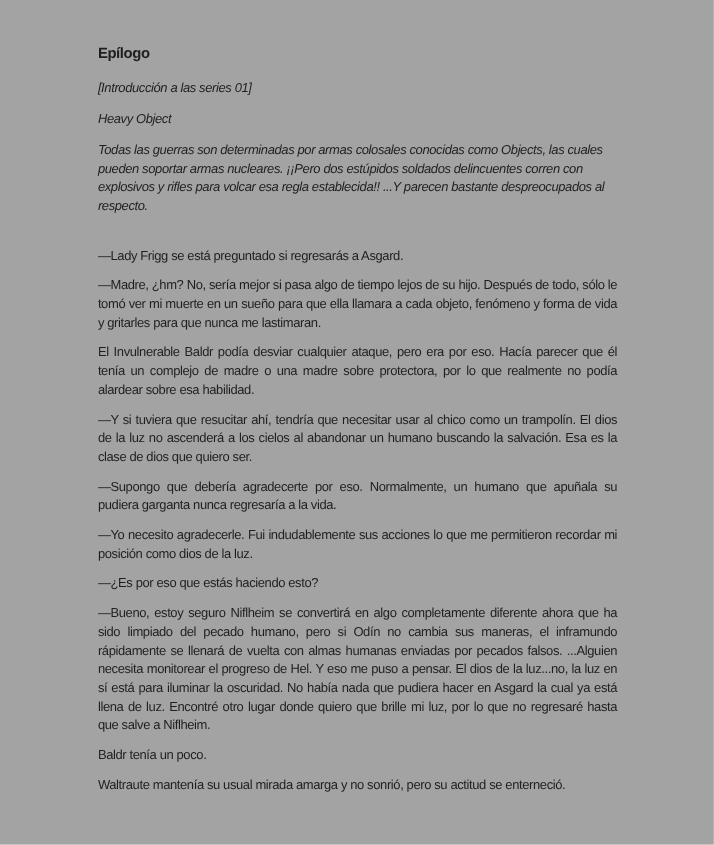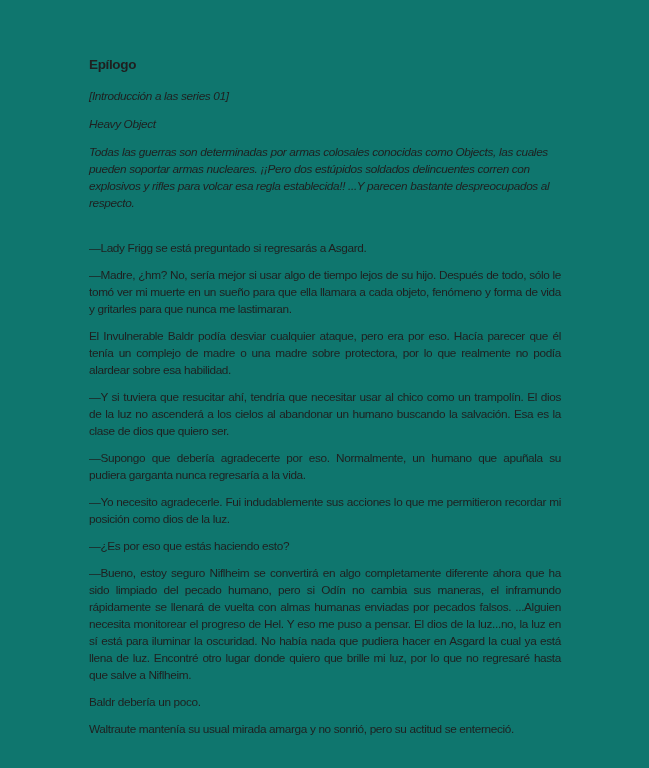--- a/index.html
+++ b/index.html
@@ -5,22 +5,22 @@
   html, body {
     margin: 0;
     padding: 0;
     background: #ffffff;
   }
   .page {
     position: relative;
     box-sizing: border-box;
     width: 649px;
     height: 768px;
-    background: #0f766e;
-    padding: 56px 88px 40px 89px;
+    background: #a3a3a3;
+    padding: 40px 88px 40px 89px;
     overflow: hidden;
     font-family: "Liberation Sans", sans-serif;
     color: #1f1f1f;
     font-size: 11.8px;
     letter-spacing: -0.35px;
     line-height: 17px;
   }
   .heading {
     font-size: 13.5px;
     font-weight: bold;
@@ -51,22 +51,22 @@
 <div class="page">
   <h1 class="heading">Epílogo</h1>
 
   <p class="meta italic">[Introducción a las series 01]</p>
 
   <p class="meta italic">Heavy Object</p>
 
   <p class="synopsis italic">Todas las guerras son determinadas por armas colosales conocidas como Objects, las cuales pueden soportar armas nucleares. ¡¡Pero dos estúpidos soldados delincuentes corren con explosivos y rifles para volcar esa regla establecida!! ...Y parecen bastante despreocupados al respecto.</p>
 
   <p class="body-para">—Lady Frigg se está preguntado si regresarás a Asgard.</p>
-  <p class="body-para">—Madre, ¿hm? No, sería mejor si usar algo de tiempo lejos de su hijo. Después de todo, sólo le tomó ver mi muerte en un sueño para que ella llamara a cada objeto, fenómeno y forma de vida y gritarles para que nunca me lastimaran.</p>
+  <p class="body-para">—Madre, ¿hm? No, sería mejor si pasa algo de tiempo lejos de su hijo. Después de todo, sólo le tomó ver mi muerte en un sueño para que ella llamara a cada objeto, fenómeno y forma de vida y gritarles para que nunca me lastimaran.</p>
   <p class="body-para">El Invulnerable Baldr podía desviar cualquier ataque, pero era por eso. Hacía parecer que él tenía un complejo de madre o una madre sobre protectora, por lo que realmente no podía alardear sobre esa habilidad.</p>
   <p class="body-para">—Y si tuviera que resucitar ahí, tendría que necesitar usar al chico como un trampolín. El dios de la luz no ascenderá a los cielos al abandonar un humano buscando la salvación. Esa es la clase de dios que quiero ser.</p>
   <p class="body-para">—Supongo que debería agradecerte por eso. Normalmente, un humano que apuñala su pudiera garganta nunca regresaría a la vida.</p>
   <p class="body-para">—Yo necesito agradecerle. Fui indudablemente sus acciones lo que me permitieron recordar mi posición como dios de la luz.</p>
   <p class="body-para">—¿Es por eso que estás haciendo esto?</p>
   <p class="body-para">—Bueno, estoy seguro Niflheim se convertirá en algo completamente diferente ahora que ha sido limpiado del pecado humano, pero si Odín no cambia sus maneras, el inframundo rápidamente se llenará de vuelta con almas humanas enviadas por pecados falsos. ...Alguien necesita monitorear el progreso de Hel. Y eso me puso a pensar. El dios de la luz...no, la luz en sí está para iluminar la oscuridad. No había nada que pudiera hacer en Asgard la cual ya está llena de luz. Encontré otro lugar donde quiero que brille mi luz, por lo que no regresaré hasta que salve a Niflheim.</p>
-  <p class="body-para">Baldr debería un poco.</p>
+  <p class="body-para">Baldr tenía un poco.</p>
   <p class="body-para">Waltraute mantenía su usual mirada amarga y no sonrió, pero su actitud se enterneció.</p>
 </div>
 
 </body></html>

